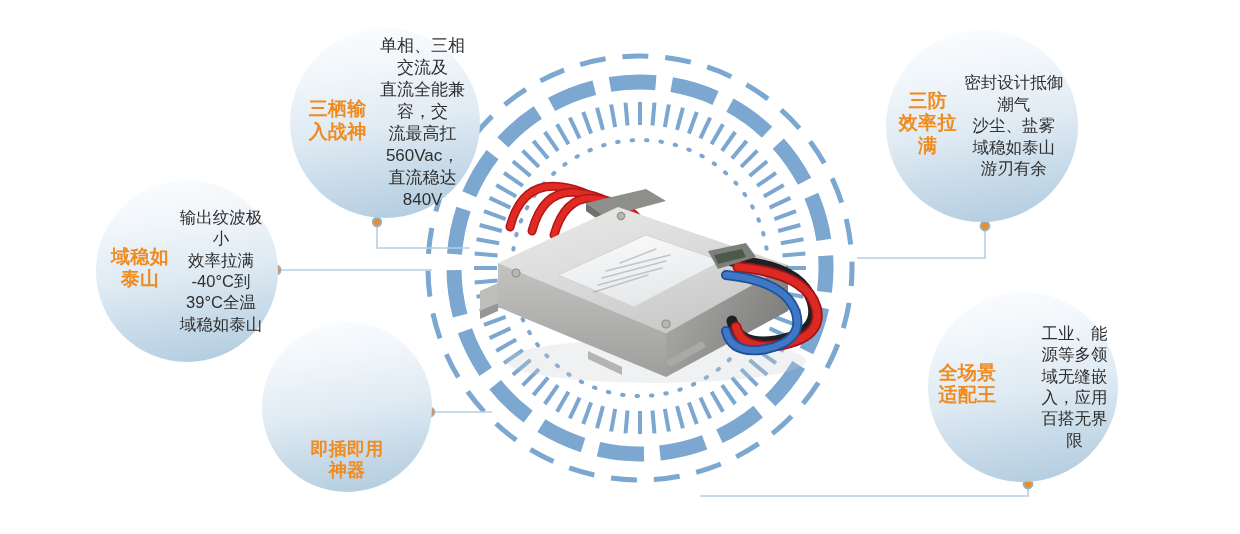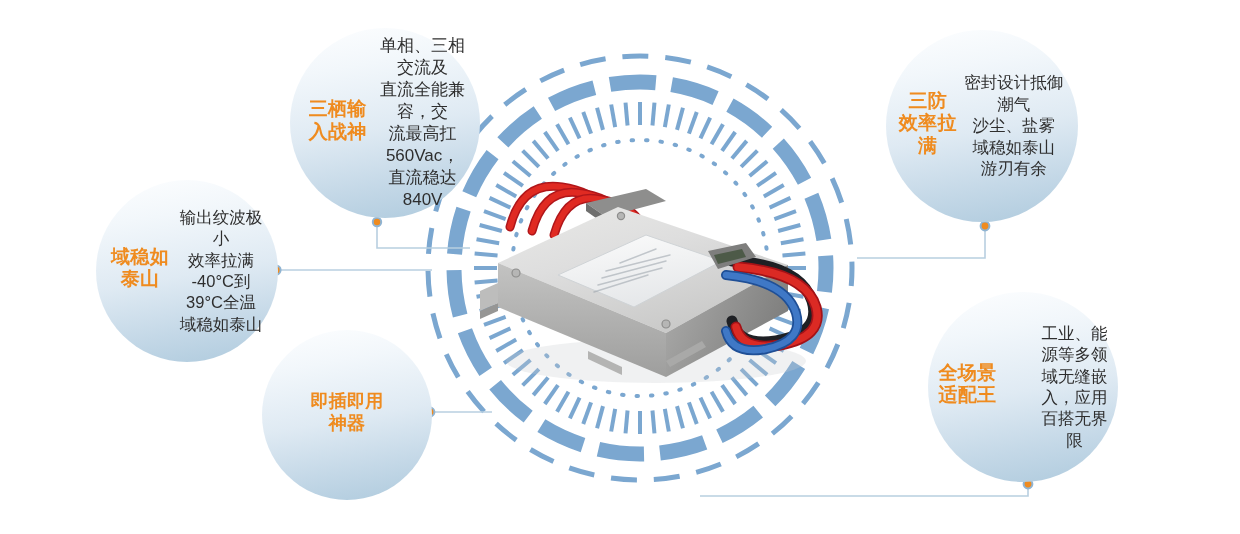--- a/index.html
+++ b/index.html
@@ -34,21 +34,21 @@
     color:#ef8b1f; font-weight:bold; line-height:1.18;
     white-space:pre-line; letter-spacing:.3px;
   }
   .bubble .body {
     color:#2e2e2e; line-height:1.30; white-space:pre-line;
   }
 
   
   #b-left      { left:96px;  top:180px; width:182px; height:182px; }
   #b-topleft   { left:290px; top:28px;  width:190px; height:190px; }
-  #b-botleft   { left:262px; top:330px; width:170px; height:170px; }
+  #b-botleft   { left:262px; top:322px; width:170px; height:170px;align-items:flex-end; }
   #b-topright  { left:886px; top:30px;  width:192px; height:192px; }
   #b-botright  { left:928px; top:292px; width:190px; height:190px; }
 
   #b-left    .title    { font-size:19px; margin-bottom:6px; }
   #b-left    .body     { font-size:16.5px; }
   #b-topleft .title    { font-size:19px; margin-bottom:5px; }
   #b-topleft .body     { font-size:17px;text-align:center; }
   #b-botleft .title    { font-size:18px; margin-bottom:5px; }
   #b-botleft .body     { font-size:16.5px; }
   #b-topright .title   { font-size:19px; margin-bottom:5px; }

